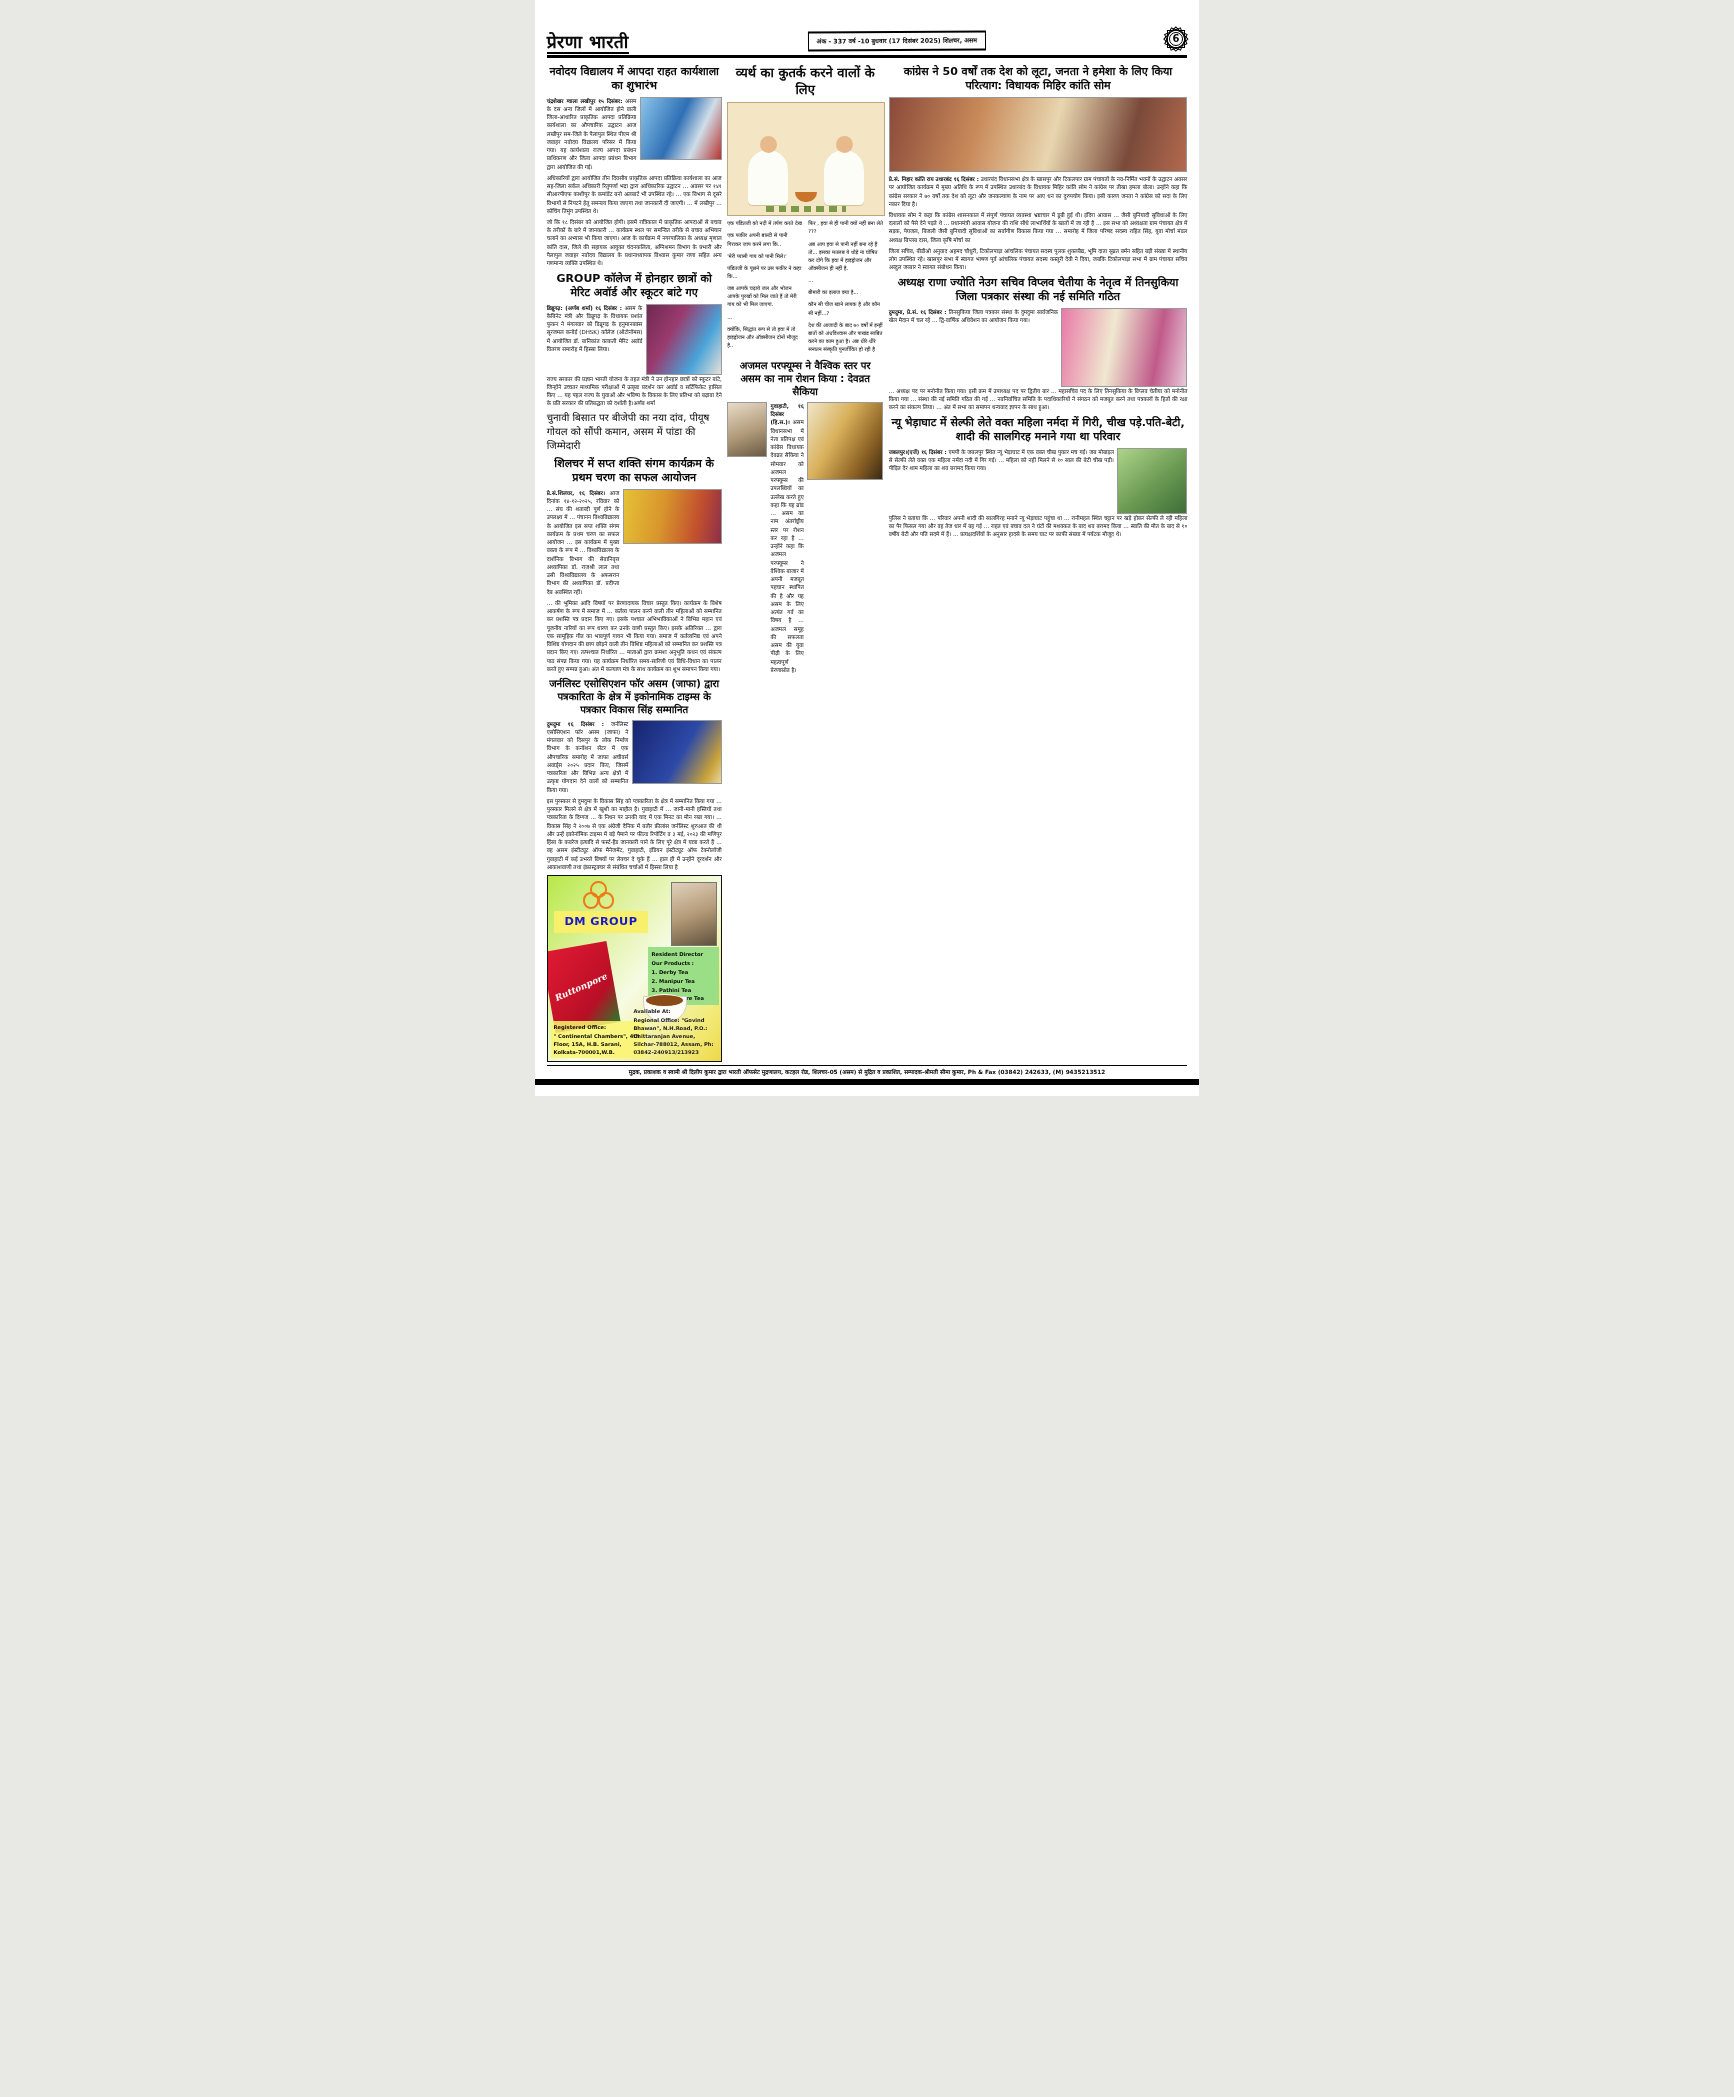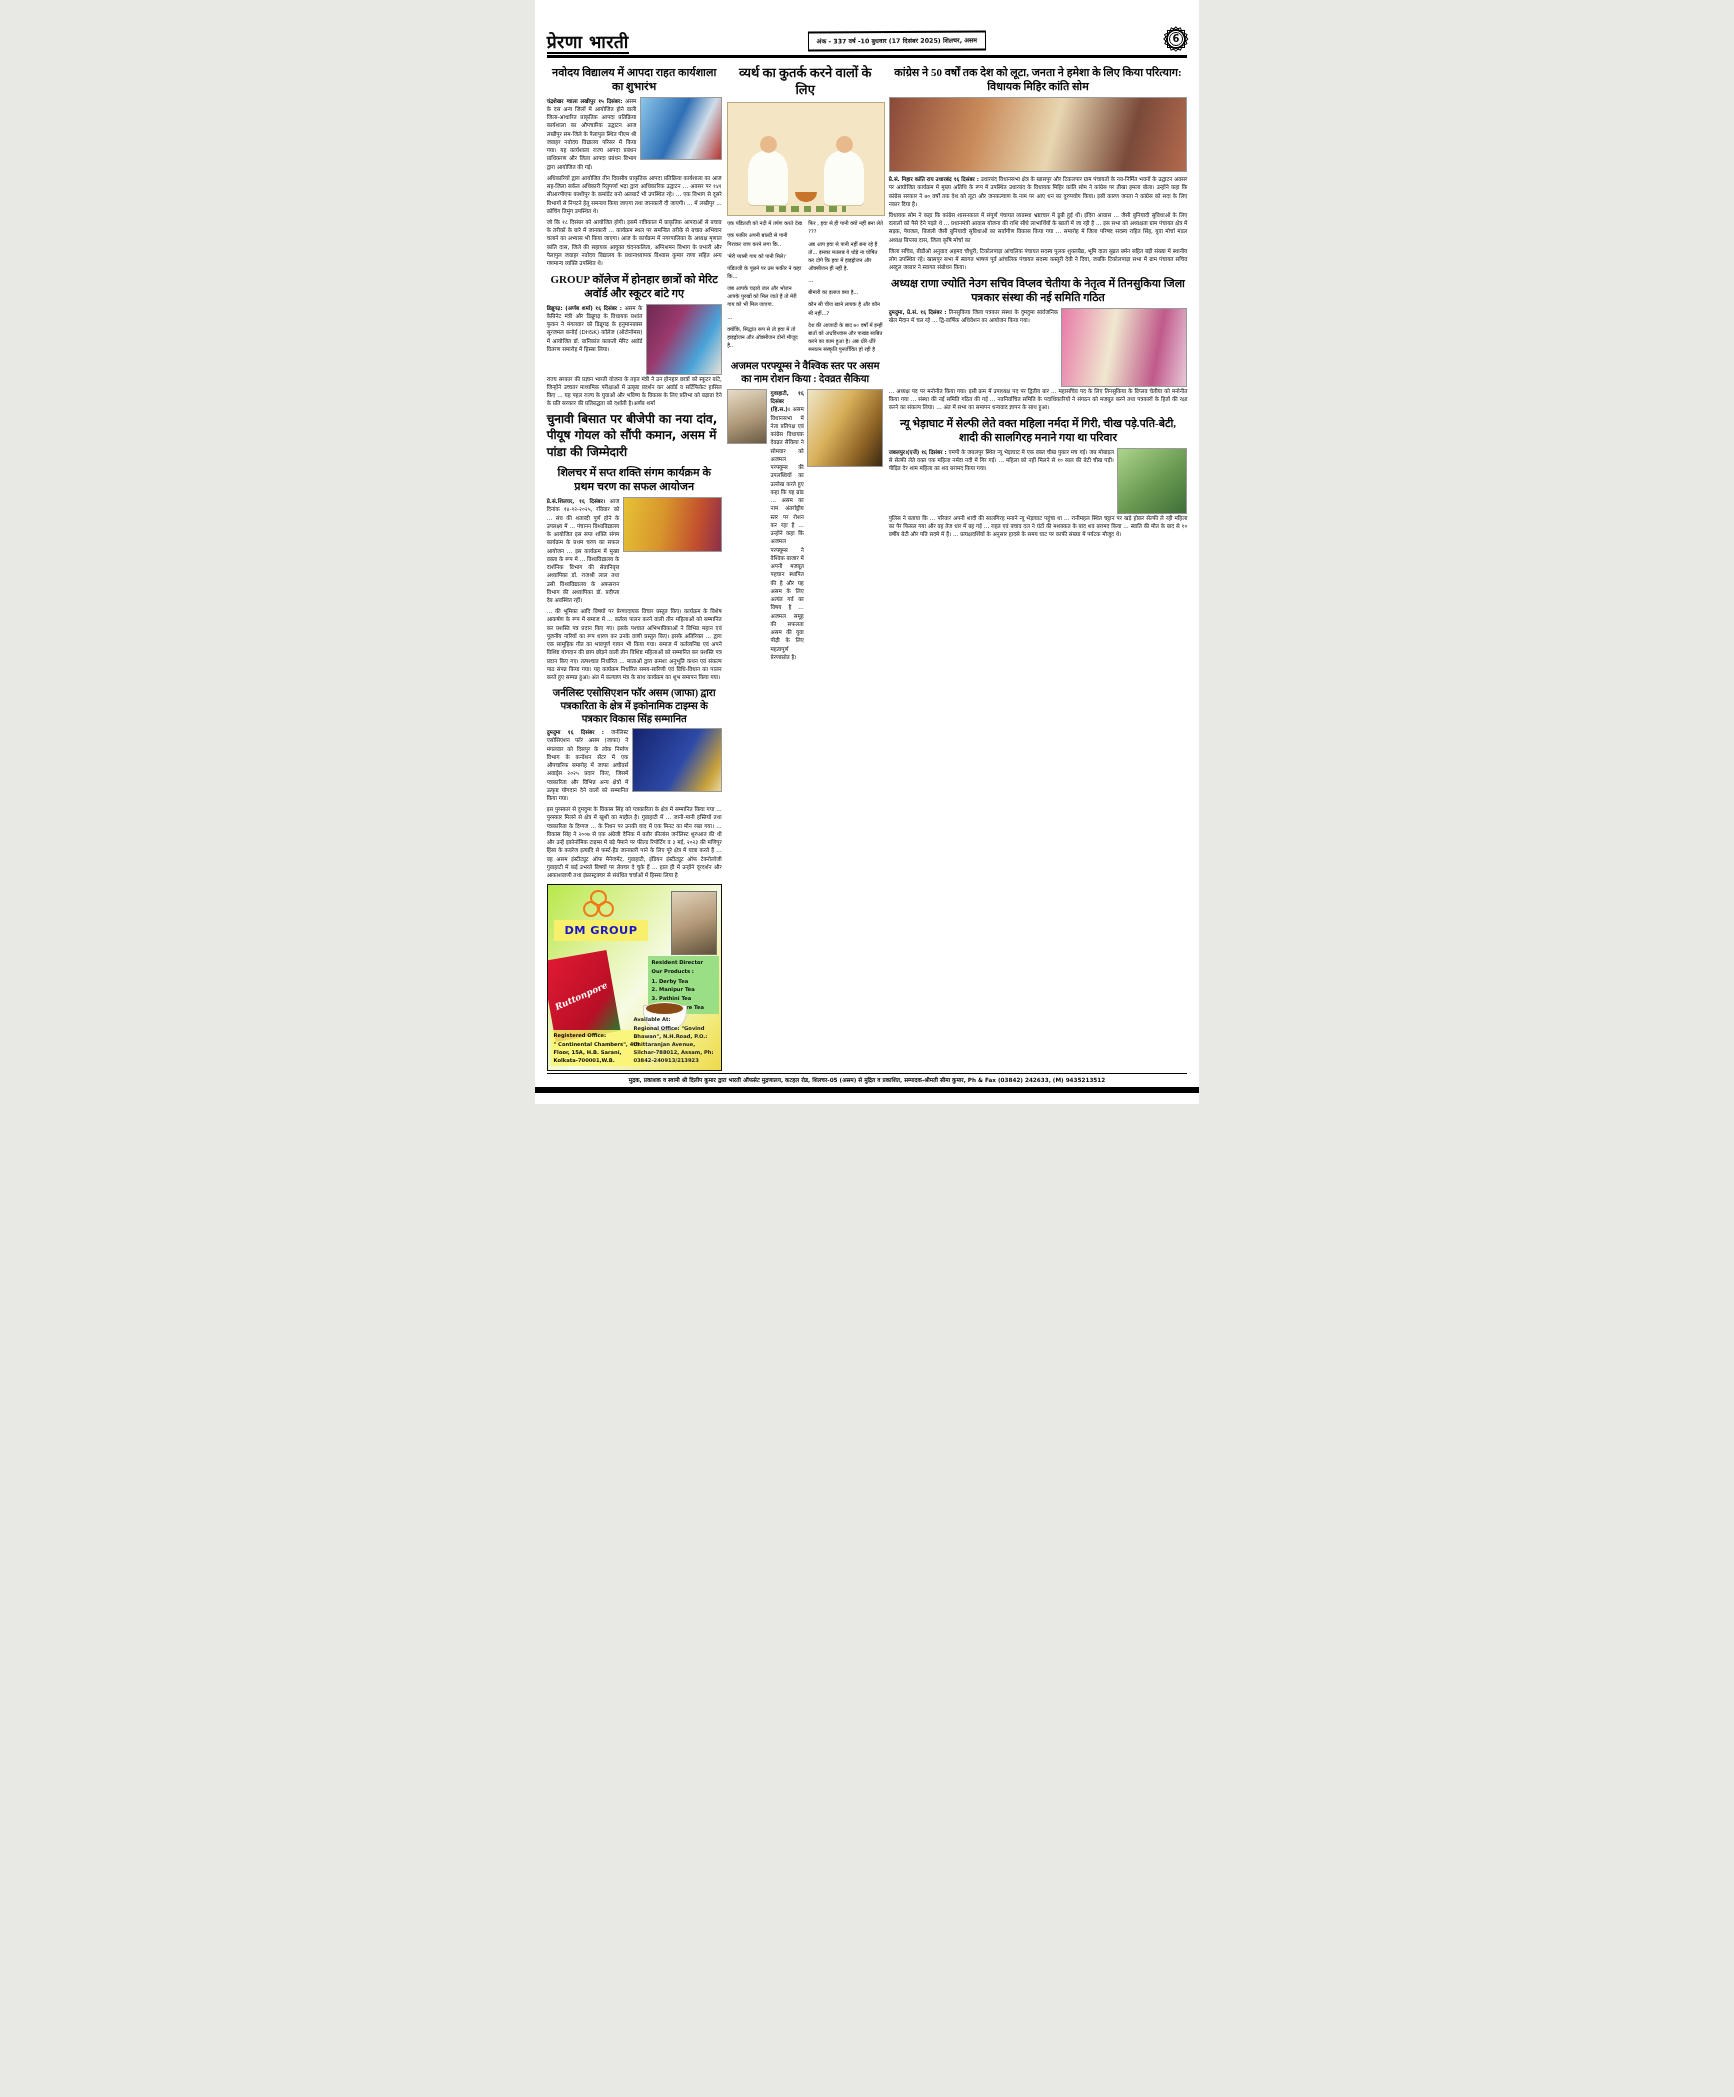--- a/index.html
+++ b/index.html
@@ -15,27 +15,27 @@
   .badge{position:relative;width:22.7px;height:22.7px;margin-bottom:4.2px;flex:0 0 auto;}
   .badge .spike{position:absolute;inset:2.5px;border:0.8px solid #000;}
   .badge .s0{transform:rotate(0deg);} .badge .s1{transform:rotate(22.5deg);}
   .badge .s2{transform:rotate(45deg);} .badge .s3{transform:rotate(67.5deg);}
   .badge .num{position:absolute;inset:4.2px;background:#fff;border-radius:50%;display:flex;
               align-items:center;justify-content:center;font-size:10px;font-weight:bold;border:0.4px solid #000;}
   .toprule{border-top:3.8px solid #000;margin:0.8px 0 4.2px 0;}
   
   .content{display:grid;grid-template-columns:175px 156px 1fr;column-gap:5.5px;}
   article{margin-bottom:4.2px;}
-  .headline{font-weight:bold;text-align:center;margin:2.5px 1.7px 3.4px 1.7px;line-height:1.3;font-family:Liberation Serif, serif;}
+  .headline{font-weight:bold;text-align:center;margin:2.5px 1.7px 3.4px 1.7px;line-height:1.3;}
   .h-xl{font-size:13px;} .h-lg{font-size:11px;} .h-md{font-size:10px;}
   .art-row{display:flex;gap:3.4px;align-items:flex-start;}
   .art-text{flex:1 1 auto;min-width:0;}
   .body-text{font-size:5.5px;line-height:1.5;text-align:justify;margin:0 0 2.9px 0;}
   .byline{font-weight:bold;}
-  .subhead{font-weight:bold;font-size:12px;line-height:1.4;margin:1.7px 0 3.4px 0;}
+  .subhead{font-weight:normal;font-size:10px;line-height:1.4;margin:1.7px 0 3.4px 0;}
   
   .photo{flex:0 0 auto;border:0.4px solid #999;box-sizing:border-box;}
   .photo-navodaya{width:82px;height:63px;background:linear-gradient(115deg,#8cc6ea 0%,#2f6fb5 45%,#cfdde8 70%,#b8342f 100%);}
   .photo-dhsk{width:76px;height:71px;background:linear-gradient(120deg,#6e2a52 0%,#9a3a6e 35%,#49a3d8 70%,#e8e2d8 100%);}
   .photo-sapta{width:99px;height:55px;background:linear-gradient(100deg,#e6c236 0%,#d8952c 40%,#c24f2e 75%,#8c2f4a 100%);}
   .photo-jafa{width:90px;height:64px;background:linear-gradient(120deg,#16246e 0%,#2d4aa8 55%,#c8a23a 85%,#e8d8a0 100%);}
   .photo-congress{width:100%;height:75px;background:linear-gradient(105deg,#8a4a3a 0%,#c98a5a 30%,#e8d6b0 55%,#7a4a3a 80%,#b46a4e 100%);}
   .photo-tinsukia{width:126px;height:79px;background:linear-gradient(100deg,#e87aa8 0%,#f0e8d0 40%,#c05a8a 75%,#e8c8d8 100%);}
   .photo-narmada{width:70px;height:66px;background:linear-gradient(140deg,#aed48a 0%,#6a9a52 55%,#3f6e38 100%);}
   .photo-saikia{width:40px;height:55px;background:linear-gradient(160deg,#e8dcc8 0%,#b09a7a 55%,#6a5a44 100%);}

